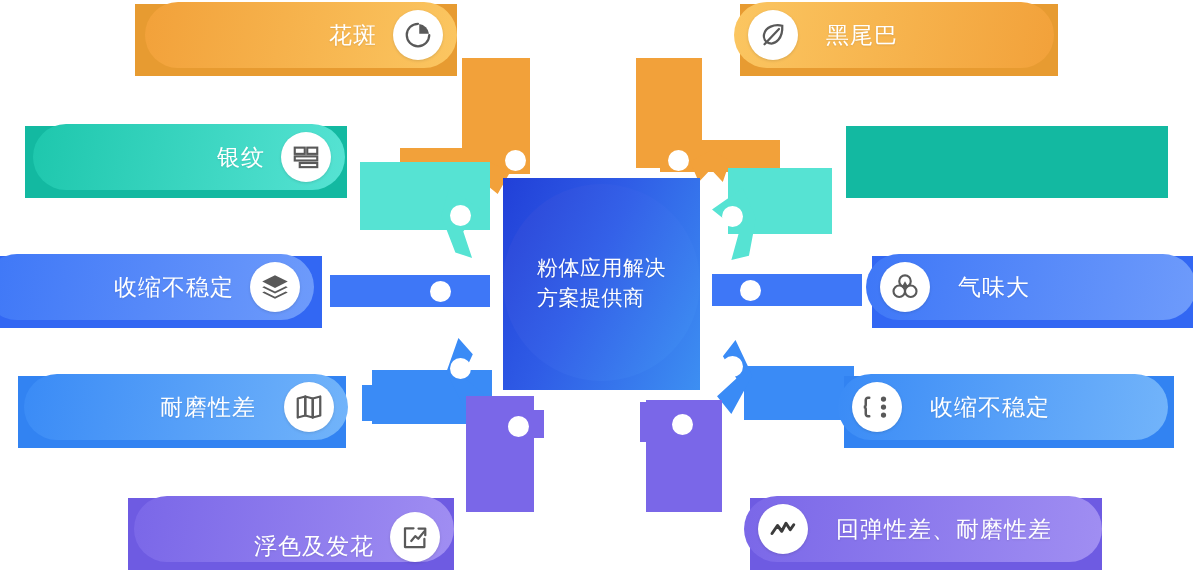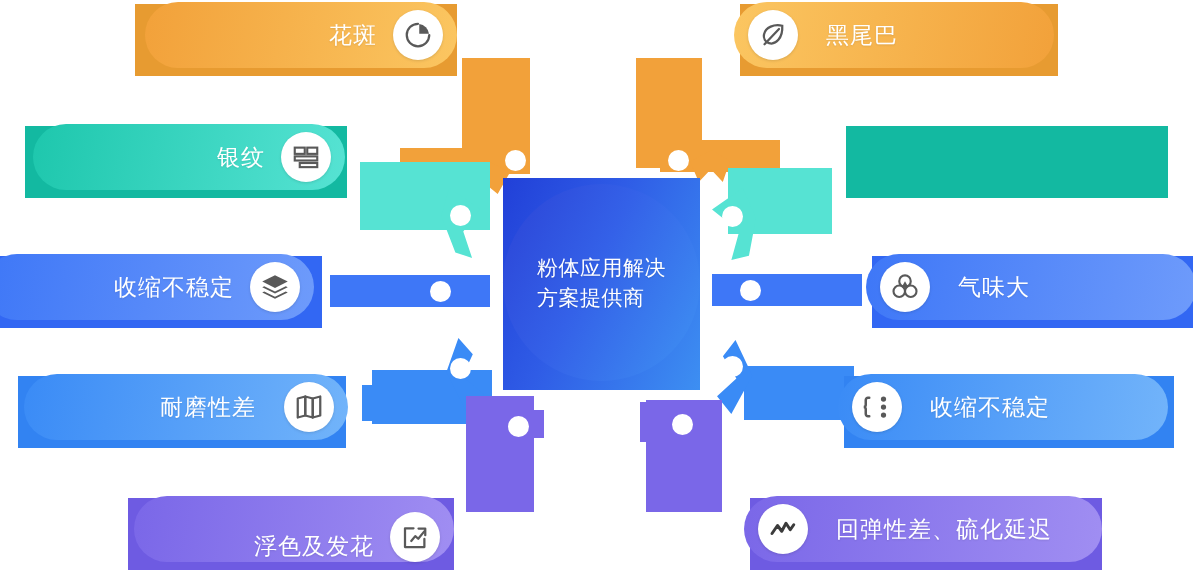--- a/index.html
+++ b/index.html
@@ -281,16 +281,16 @@
   </div>
 
   <div class="pill-shadow" style="left:750px;top:498px;width:352px;height:72px;background:#6E5BE2;"></div>
   <div class="pill right" style="left:744px;top:496px;width:358px;
               background:linear-gradient(100deg,#7A67E8 0%,#A08EF2 100%);">
     <span class="badge">
       <svg width="30" height="30" viewBox="0 0 24 24" fill="none" stroke="#3b3b3b" stroke-width="2.4" stroke-linecap="round" stroke-linejoin="round">
         <path d="M3.2 15.6 7.6 9.2l3.4 4.6 3.4-6.4 3.4 5.2 2.8-4"></path>
       </svg>
     </span>
-    <span class="label">回弹性差、硫化延迟</span>
+    <span class="label">回弹性差、耐磨性差</span>
   </div>
 
 </div>
 
 </body></html>

